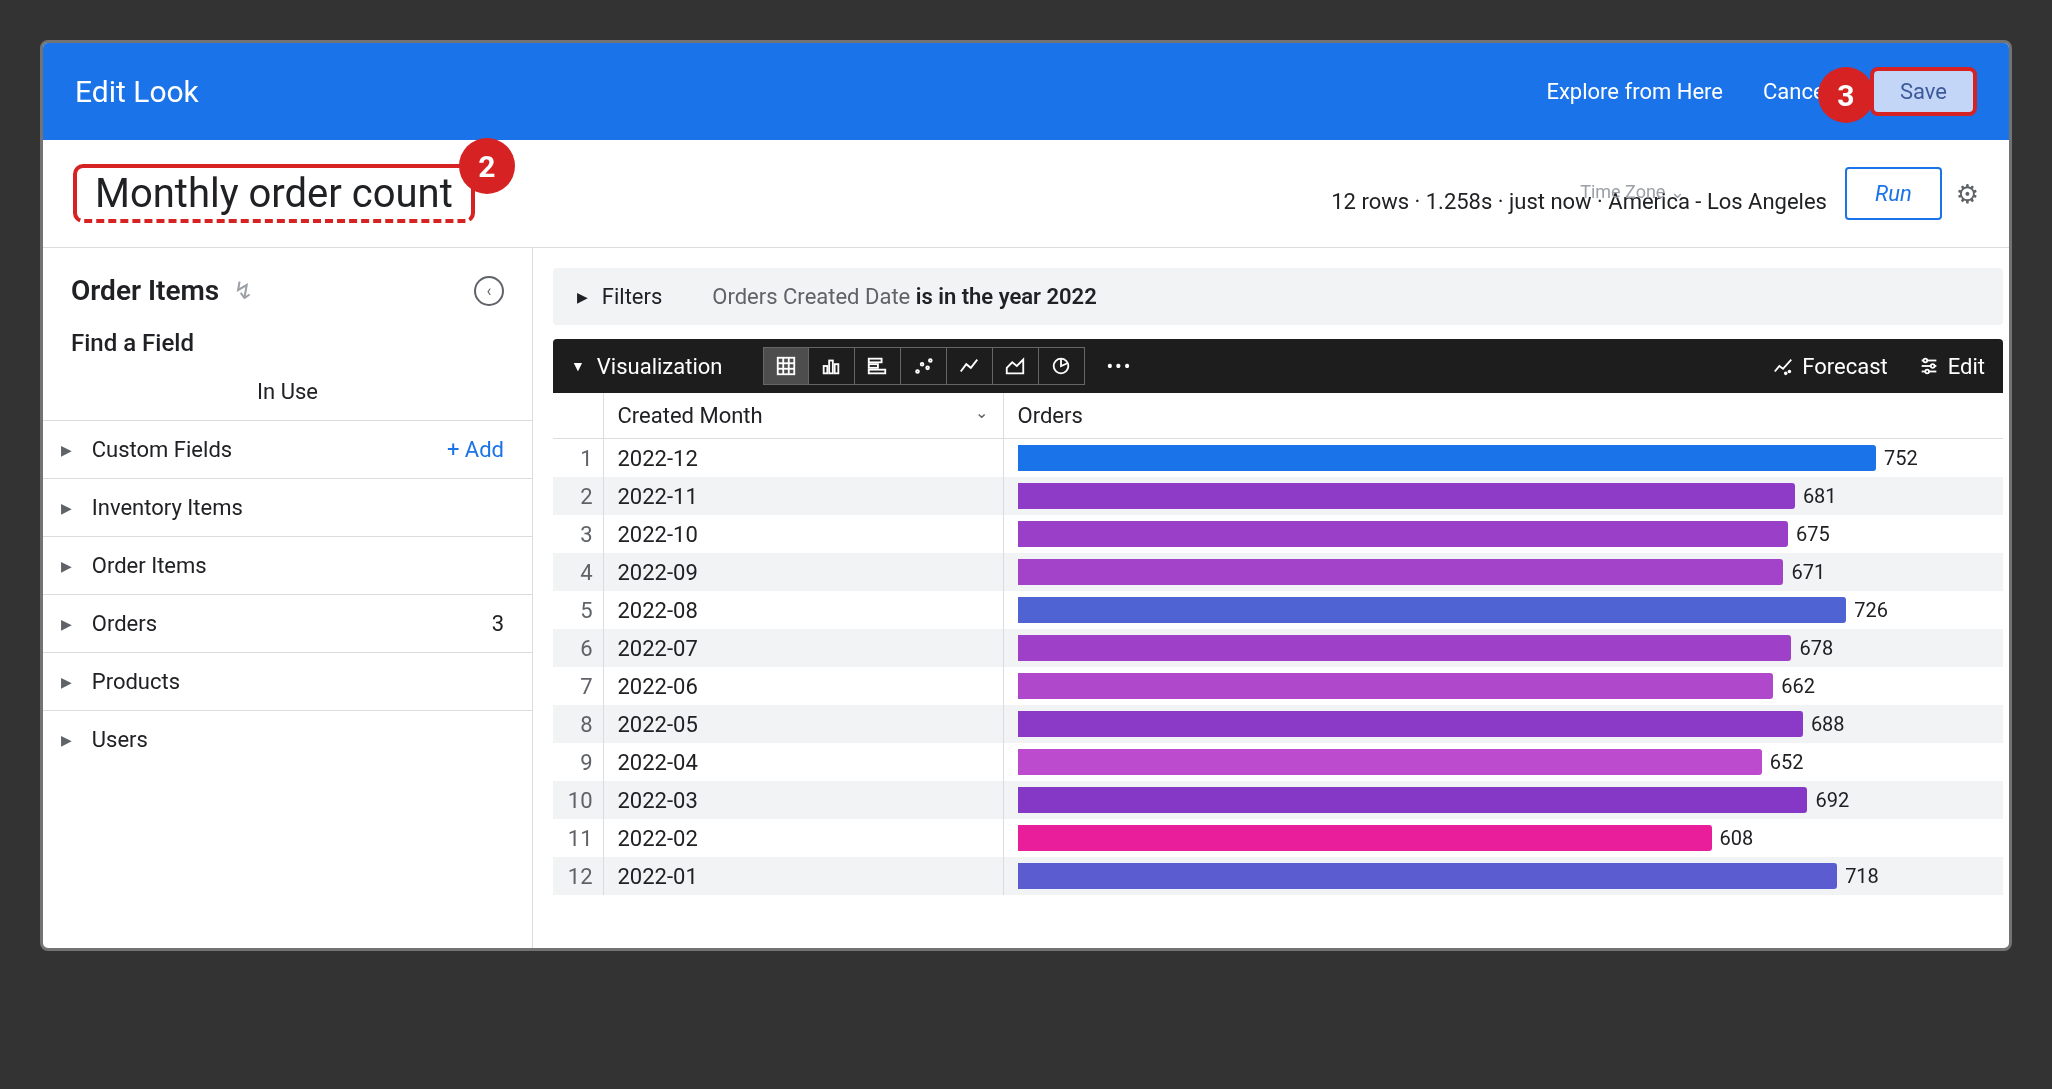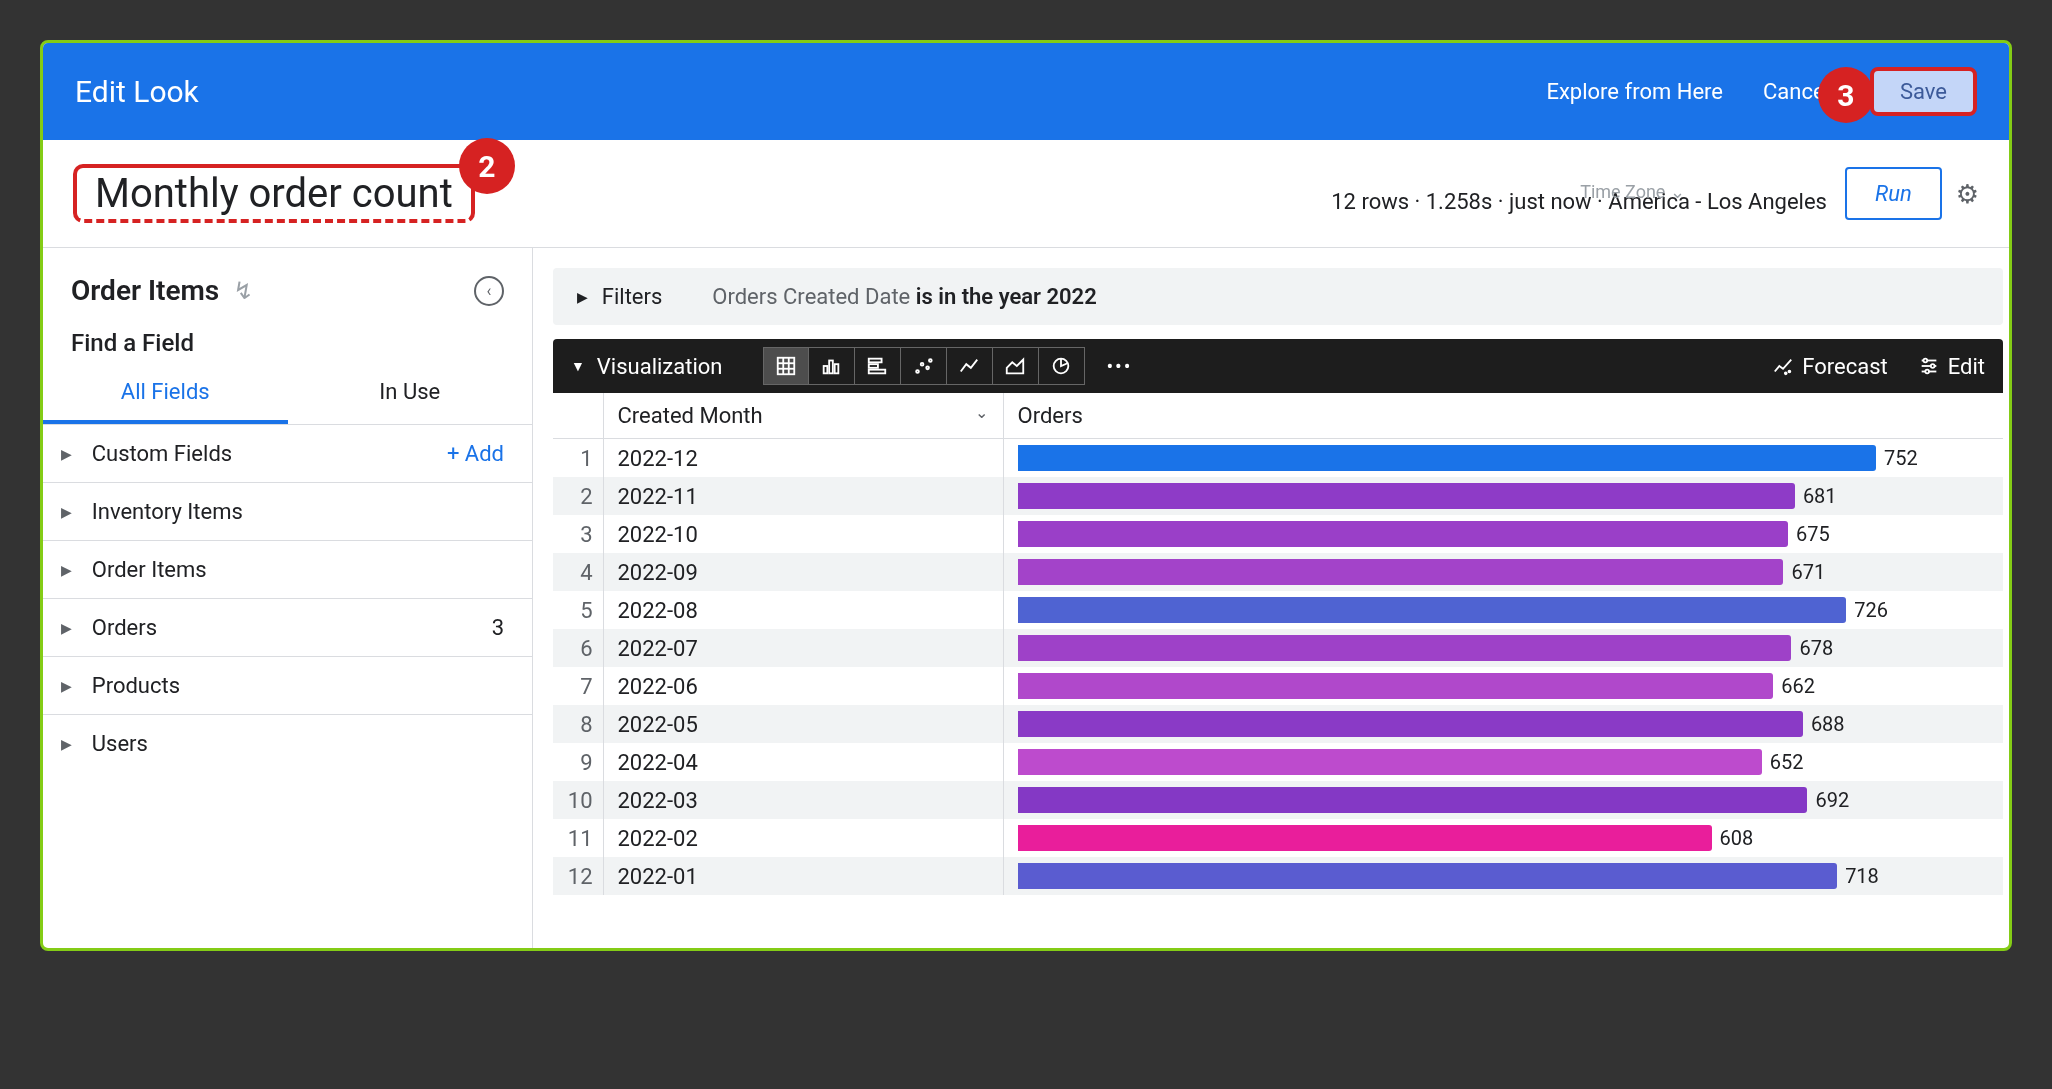--- a/index.html
+++ b/index.html
@@ -5,21 +5,21 @@
   * { box-sizing: border-box; margin: 0; padding: 0; }
   body {
     font-family: -apple-system, BlinkMacSystemFont, "Segoe UI", Roboto, Arial, sans-serif;
     background: #333;
     padding: 40px;
     font-size: 21px;
     color: #202124;
   }
   .window {
     background: #fff;
-    border: 3px solid #84cc16;
+    border: 3px solid #737373;
     border-radius: 8px;
     overflow: hidden;
     width: 100%;
     max-width: 2052px;
     margin: 0 auto;
   }
   .topbar {
     background: #1a73e8;
     color: #fff;
     display: flex;
@@ -223,21 +223,20 @@
       <div class="explore-head">
         <h2>Order Items</h2>
         <span class="bolt">↯</span>
         <div class="spacer" style="flex:1"></div>
         <div class="collapse-circle">
           <span>‹</span>
         </div>
       </div>
       <div class="find-label">Find a Field</div>
       <div class="tabs-row">
-        <div class="ftab active">All Fields</div>
         <div class="ftab">In Use</div>
       </div>
       <div id="groups">
           <div class="group">
             <span class="caret">▶</span>
                    <span>Custom Fields</span>
                    <span class="spacer"></span>
             <span class="add-link">+  Add</span>
           </div>
           <div class="group">

